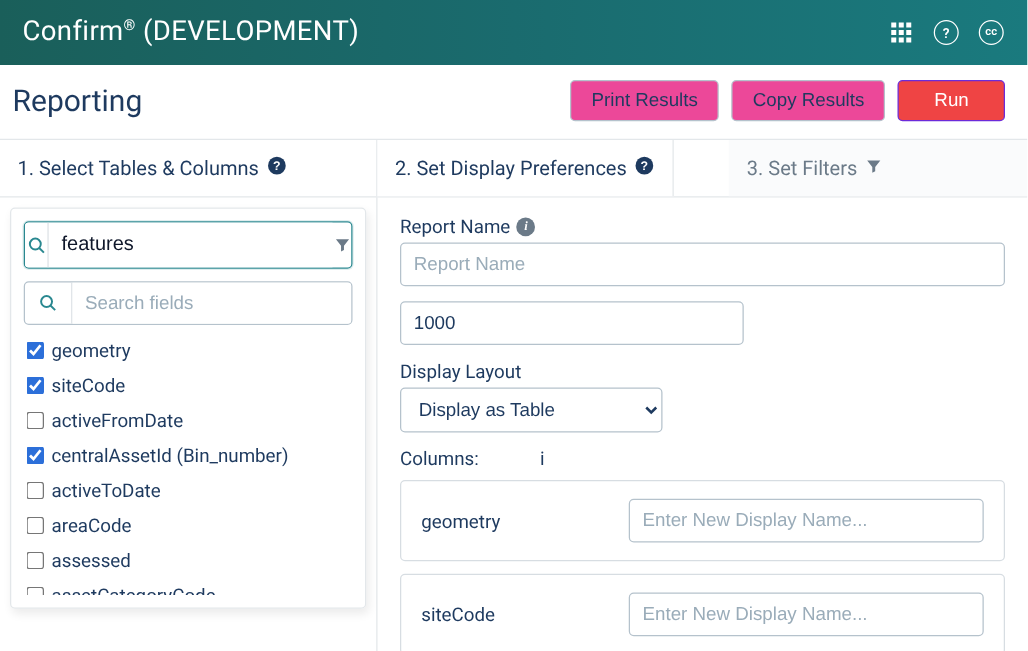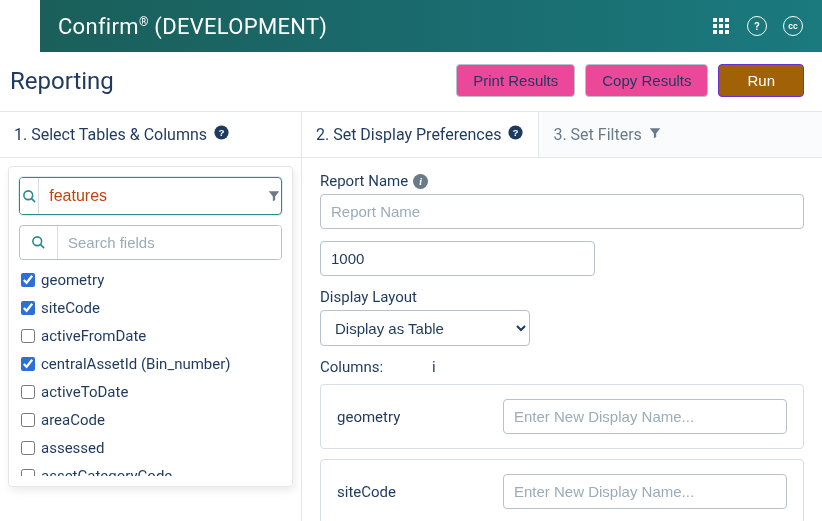--- a/index.html
+++ b/index.html
@@ -1,43 +1,43 @@
 <!DOCTYPE html>
 <html><head>
 <meta charset="utf-8">
 <style>
 * { box-sizing: border-box; margin: 0; padding: 0; }
 body { font-family: -apple-system, BlinkMacSystemFont, "Segoe UI", Roboto, sans-serif; font-size: 14px; color: #1e3a5f; background: #fff; }
-.header { background: linear-gradient(90deg, #1a5f5a 0%, #1a6b6e 50%, #1a7a7e 100%); color: #fff; padding: 10px 18px; display: flex; align-items: center; justify-content: space-between; height: 52px; margin-left: 40px; }
+.header { background: linear-gradient(90deg, #1a5f5a 0%, #1a6b6e 50%, #1a7a7e 100%); color: #fff; padding: 10px 18px; display: flex; align-items: center; justify-content: space-between; height: 52px; }
 .brand { font-size: 22px; font-weight: 400; letter-spacing: 0.3px; }
 .brand sup { font-size: 12px; vertical-align: super; }
 .header-icons { display: flex; gap: 14px; align-items: center; }
 .header-icons .iconbtn { width: 22px; height: 22px; display: flex; align-items: center; justify-content: center; cursor: pointer; }
 .grid-icon { display: grid; grid-template-columns: repeat(3, 4px); grid-template-rows: repeat(3, 4px); gap: 2px; }
 .grid-icon span { background: #fff; width: 4px; height: 4px; }
 .circ { border: 1.5px solid #fff; border-radius: 50%; width: 20px; height: 20px; display: flex; align-items: center; justify-content: center; font-size: 11px; font-weight: 600; }
 .subhead { display: flex; align-items: center; justify-content: space-between; padding: 12px 18px 14px 10px; border-bottom: 1px solid #e3e7ea; }
 .pagetitle { font-size: 24px; font-weight: 400; color: #1e3a5f; }
 .actions { display: flex; gap: 10px; }
 .btn { border: 1px solid #b5c2cc; background: #ec4899; color: #1e3a5f; padding: 7px 16px; border-radius: 4px; font-size: 15px; cursor: pointer; }
-.btn-primary { background: #a16207; border-color: #6c2bd9; color: #fff; padding: 7px 28px; }
+.btn-primary { background: #ef4444; border-color: #6c2bd9; color: #fff; padding: 7px 28px; }
 .cols { display: flex; }
 .leftcol { width: 302px; border-right: 1px solid #e3e7ea; }
 .rightcol { flex: 1; }
 .tabhdr { padding: 12px 14px; font-size: 16px; color: #1e3a5f; border-bottom: 1px solid #e3e7ea; display: flex; align-items: center; }
 .tabhdr .qicon, .tabhdr .ficon { margin-left: 6px; color: #1e3a5f; }
-.righttabs { display: flex; border-bottom: 1px solid #e3e7ea; }
+.righttabs { display: flex; border-bottom: 1px solid #e3e7ea; gap: 44px; }
 .righttabs .tab { flex: 0 0 auto; padding: 12px 14px; font-size: 16px; color: #1e3a5f; border-right: 1px solid #e3e7ea; display: flex; align-items: center; cursor: pointer; }
 .righttabs .tab:last-child { border-right: none; }
 .righttabs .tab.active { background: #fff; }
 .righttabs .tab.dim { color: #6b7a88; background: #fafbfc; }
 .panel-body { padding: 10px; }
 .searchbox { display: flex; align-items: stretch; border: 1.5px solid #2a8890; border-radius: 4px; overflow: hidden; margin-bottom: 10px; box-shadow: 0 0 0 1px rgba(42,136,144,0.15); }
 .searchbox .sicon { width: 38px; display: flex; align-items: center; justify-content: center; color: #2a8890; border-right: 1px solid #d7dde2; background: #fff; }
-.searchbox input { flex: 1; border: none; outline: none; padding: 9px 10px; font-size: 16px; color: #c2410c; }
+.searchbox input { flex: 1; border: none; outline: none; padding: 9px 10px; font-size: 16px; color: #0f172a; }
 .searchbox .trail { width: 30px; display: flex; align-items: center; justify-content: center; color: #6b7a88; }
 .fieldsearch { display: flex; align-items: stretch; border: 1px solid #b5c2cc; border-radius: 4px; overflow: hidden; }
 .fieldsearch .sicon { width: 38px; display: flex; align-items: center; justify-content: center; color: #2a8890; border-right: 1px solid #d7dde2; }
 .fieldsearch input { flex: 1; border: none; outline: none; padding: 8px 10px; font-size: 15px; color: #1e3a5f; }
 .fieldsearch input::placeholder { color: #9aacb9; }
 .fieldlist { margin-top: 6px; max-height: 210px; overflow-y: auto; padding-right: 2px; }
 .fieldlist::-webkit-scrollbar { width: 7px; }
 .fieldlist::-webkit-scrollbar-thumb { background: #d7dde2; border-radius: 4px; }
 .frow { display: flex; align-items: center; padding: 5px 2px; font-size: 15px; color: #1e3a5f; cursor: pointer; }
 .frow input[type=checkbox] { width: 14px; height: 14px; margin-right: 6px; accent-color: #2c6fd9; cursor: pointer; }

